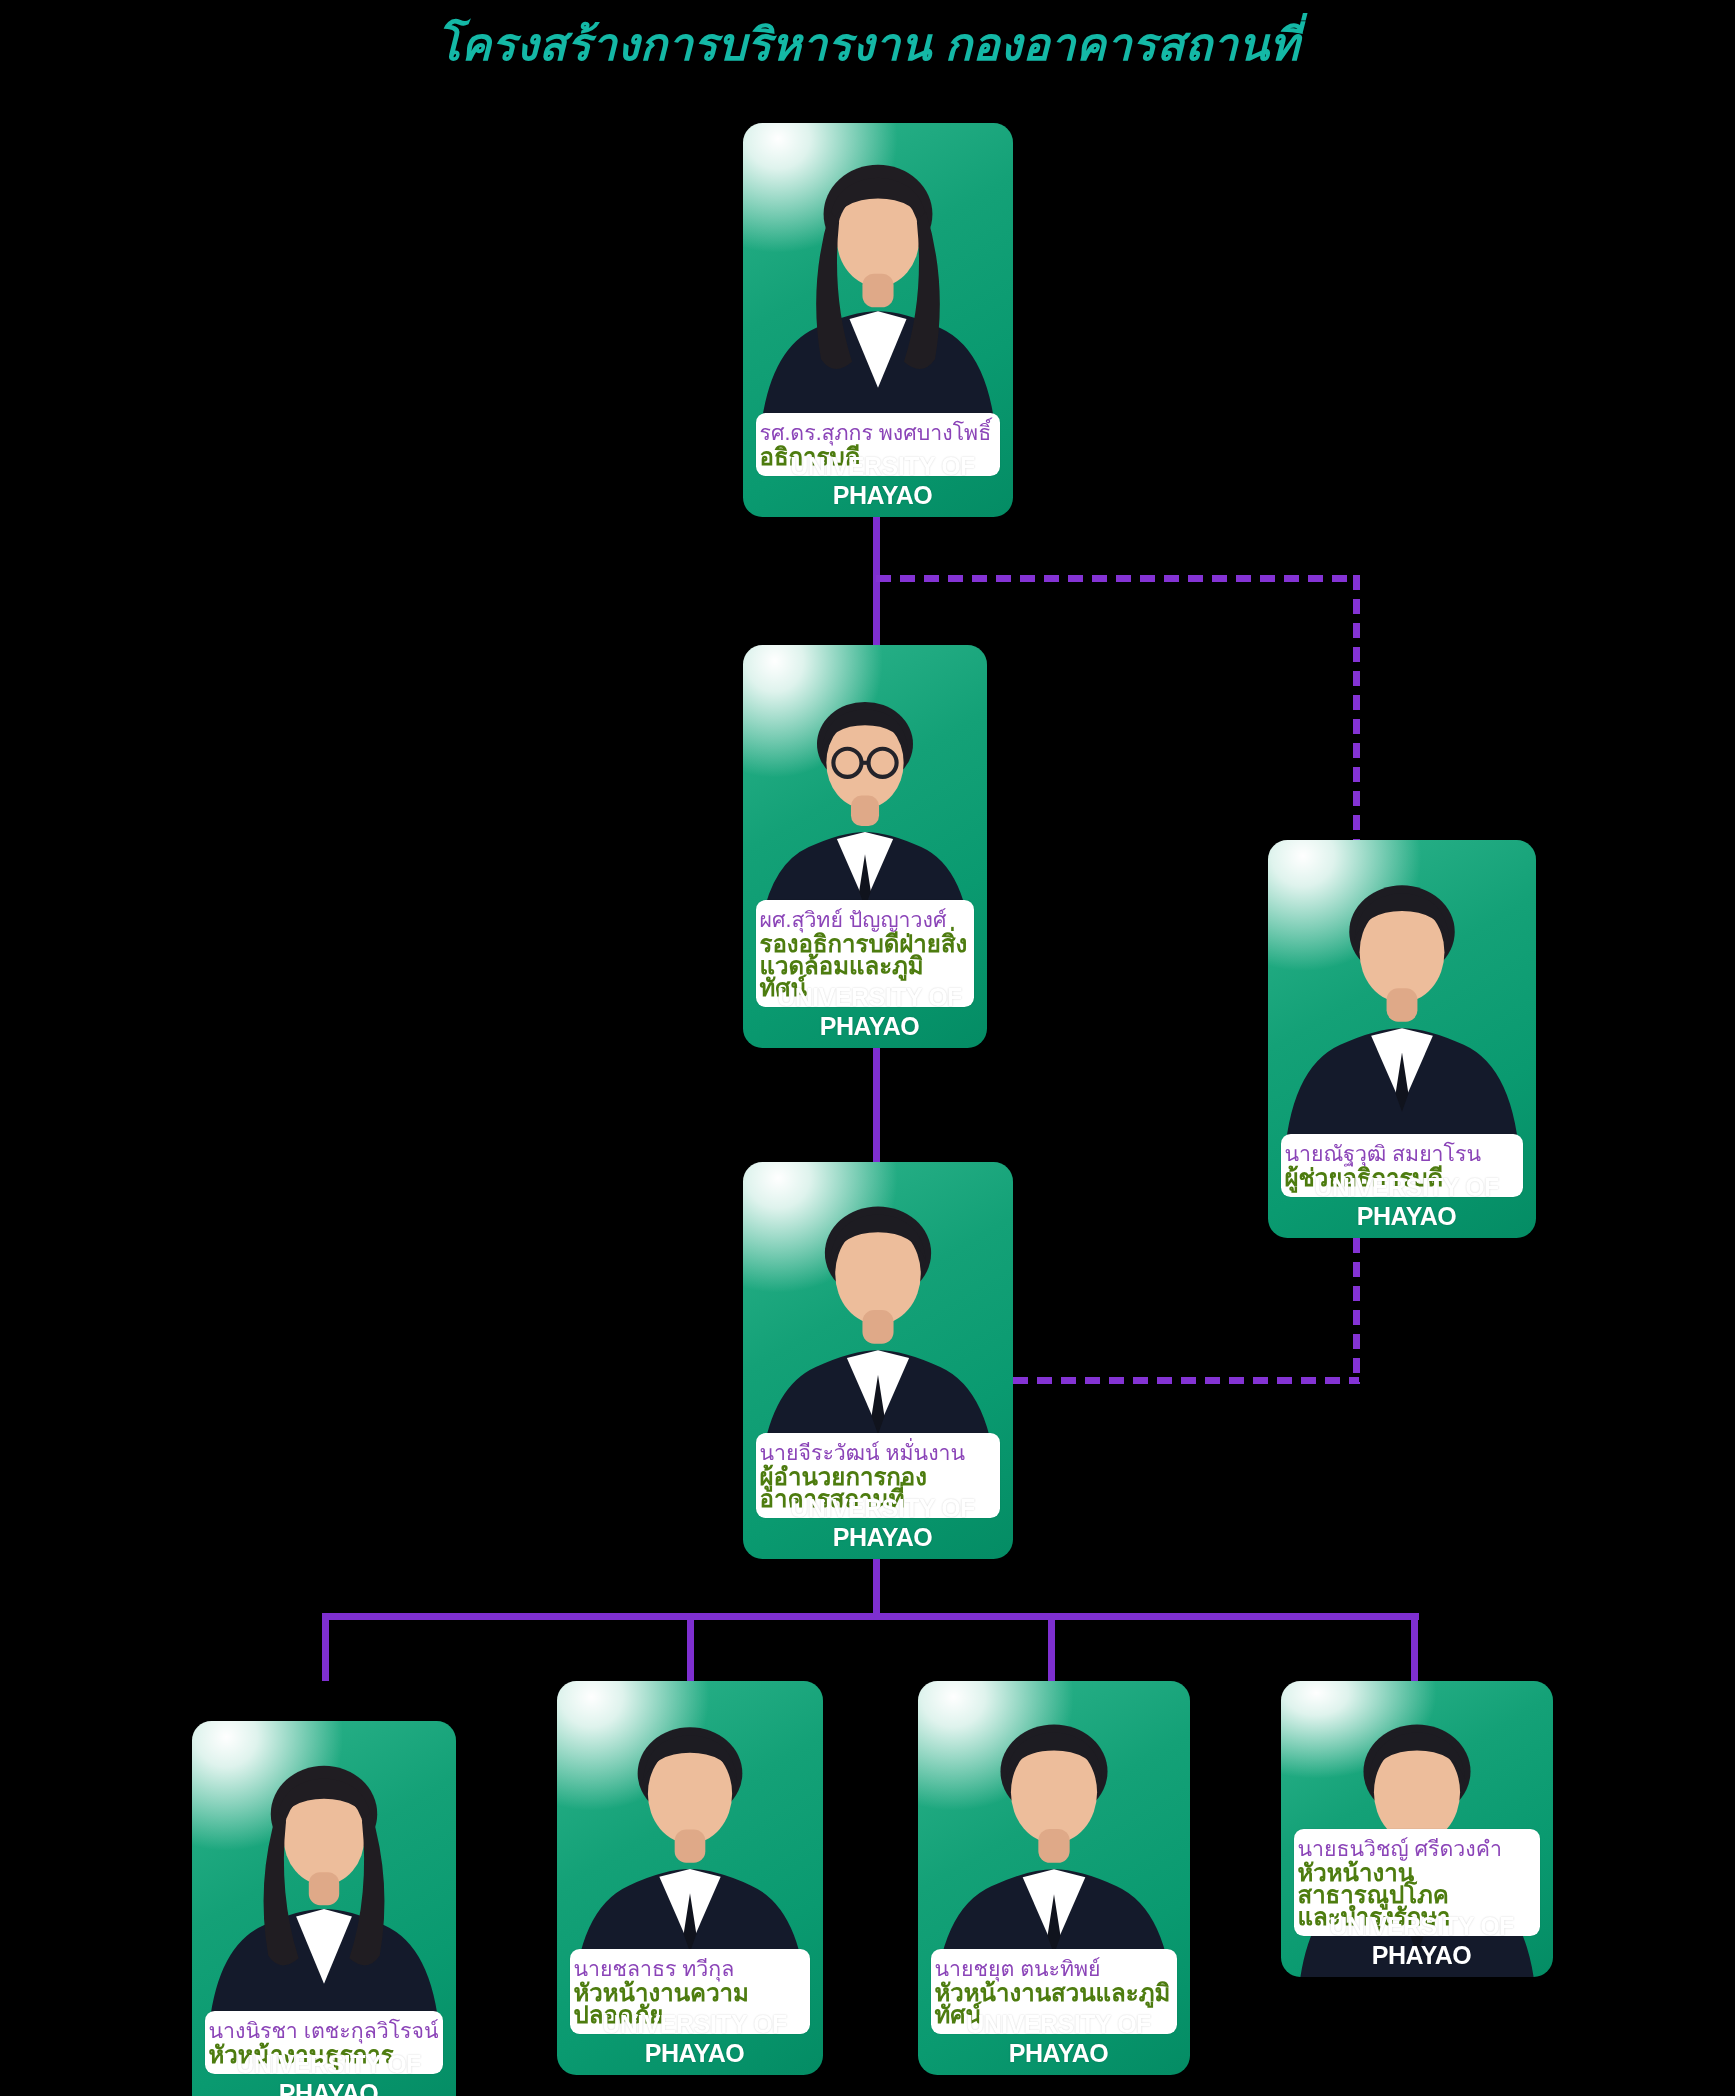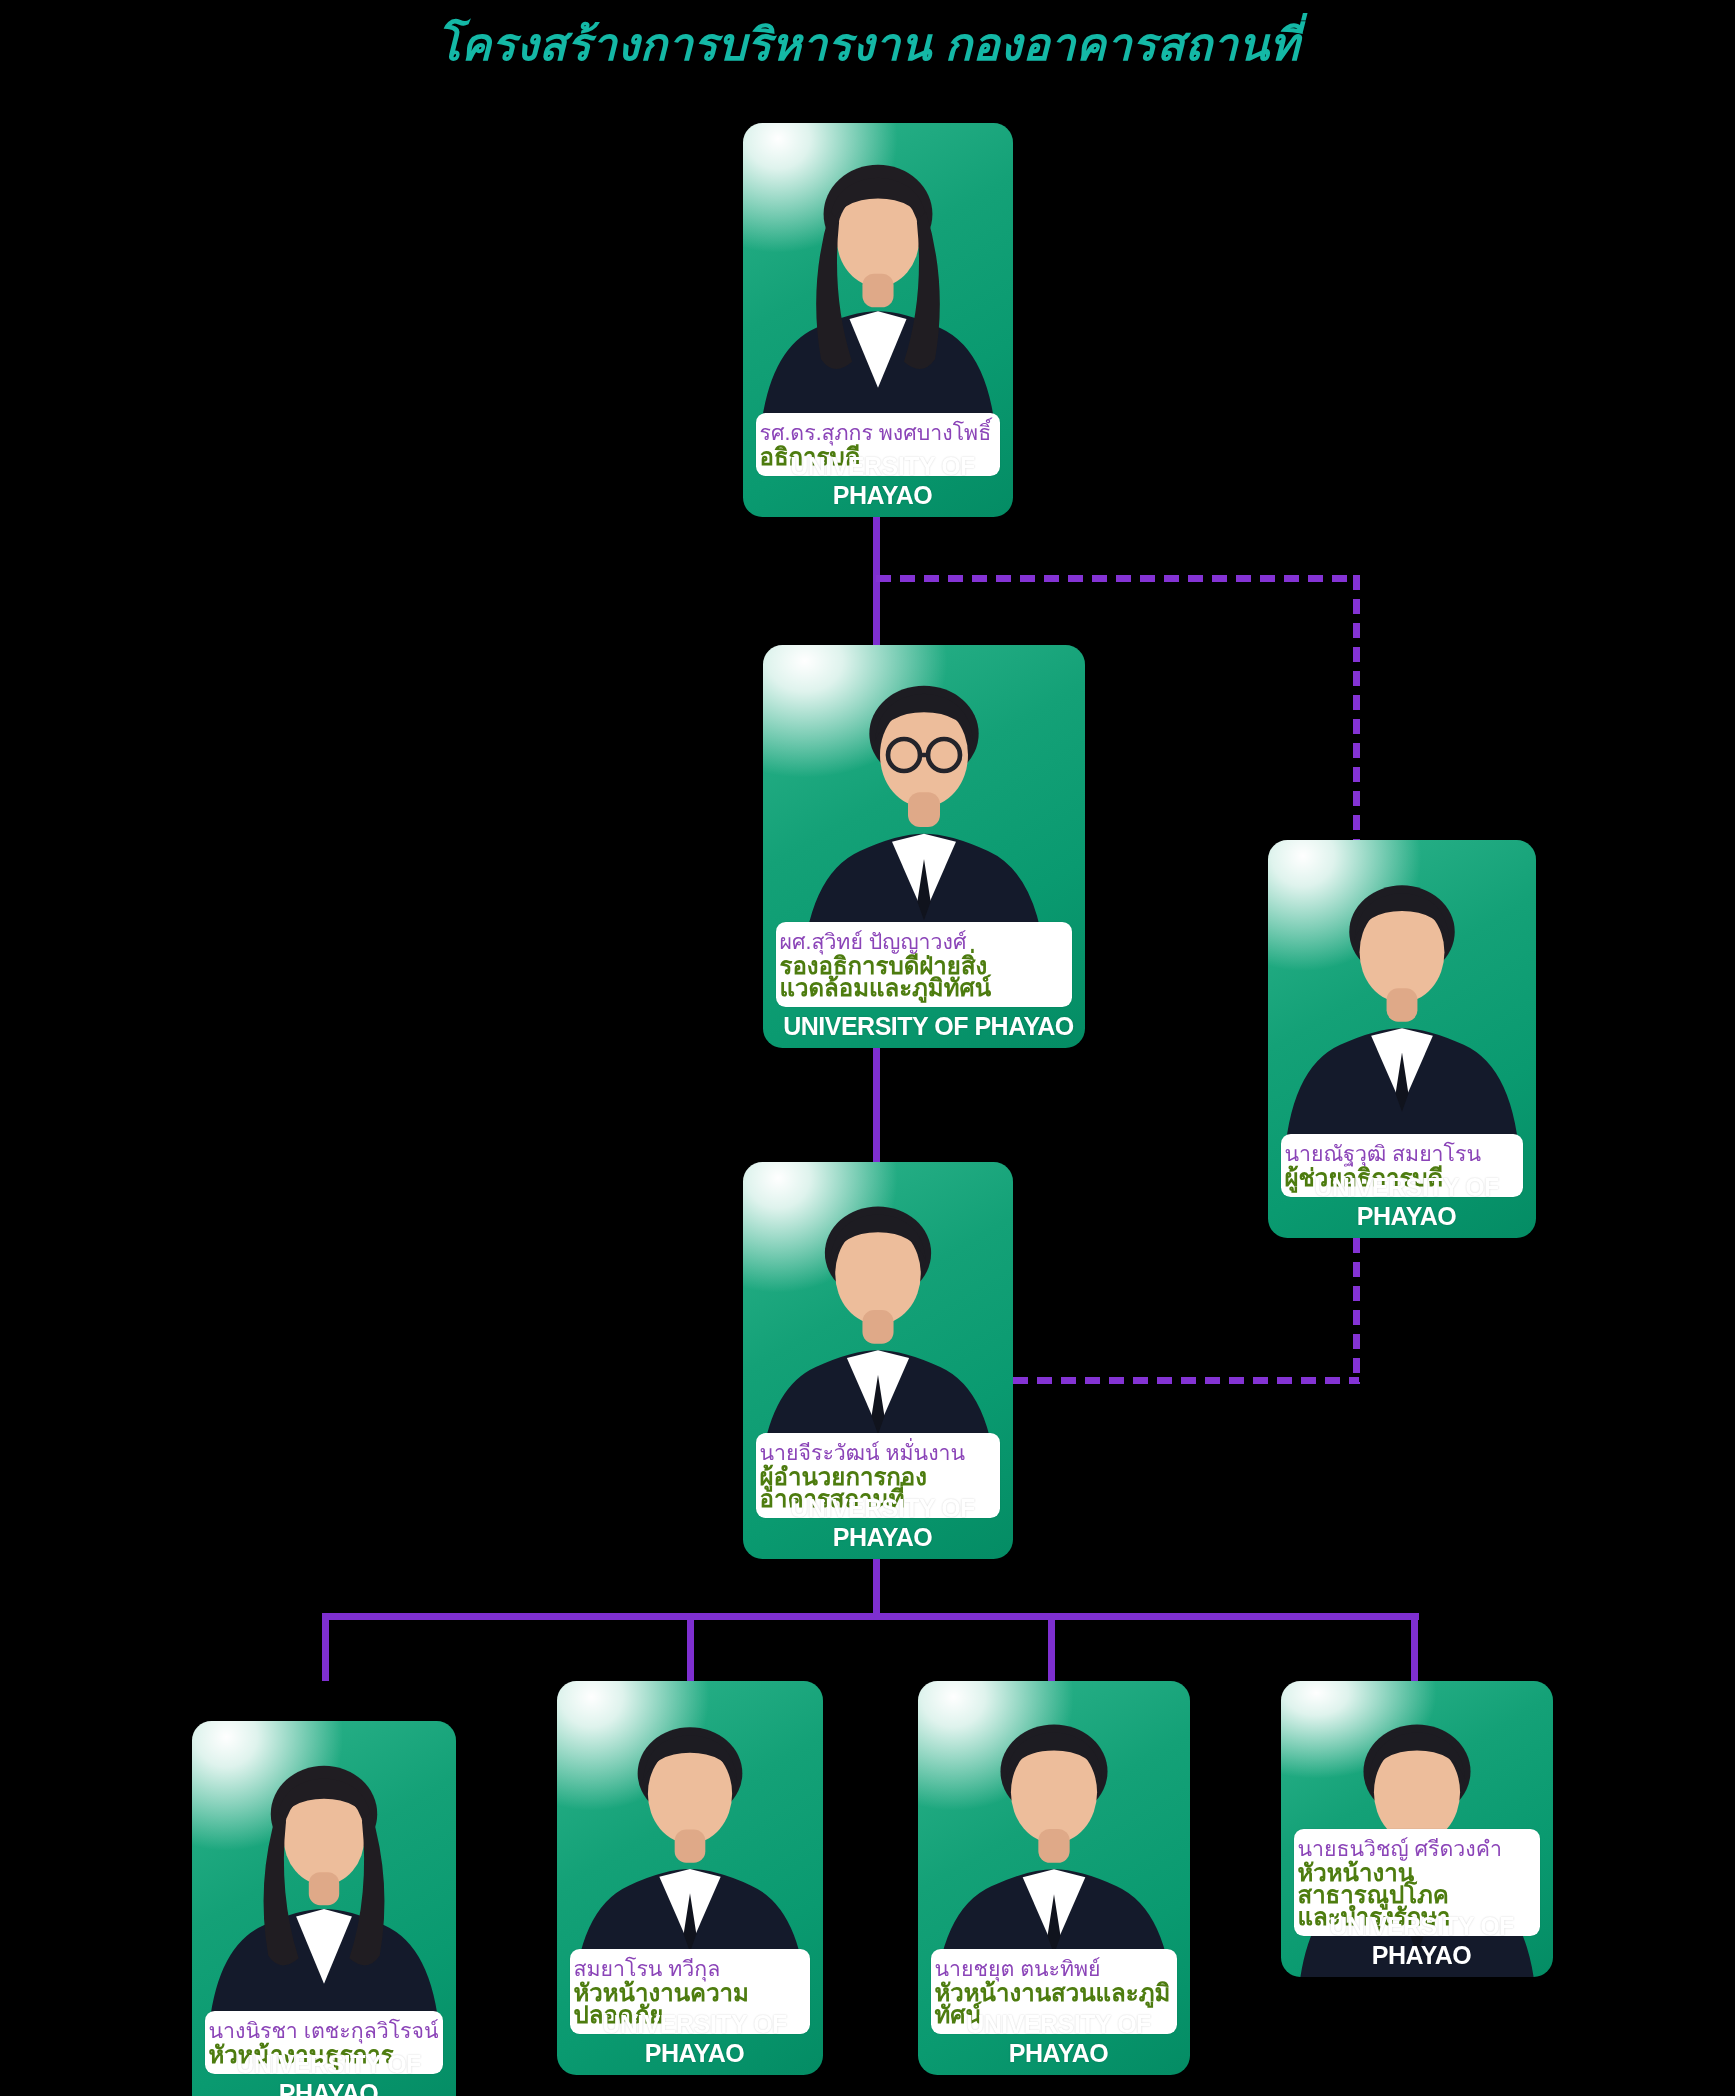--- a/index.html
+++ b/index.html
@@ -21,21 +21,21 @@
   
   .card{
     position:absolute;
     border-radius:19.4px;
     background:
       radial-gradient(130% 85% at 13% 4%, #ffffff 0%, rgba(255,255,255,.85) 9%, rgba(255,255,255,0) 34%),
       linear-gradient(150deg,#2fb58d 0%,#14a177 38%,#0a9a70 68%,#048c64 100%);
     overflow:hidden;
   }
   .c-president{left:743px;top:123px;width:270px;height:394px;}
-  .c-vice{left:763px;top:645px;width:322px;height:403px;}
+  .c-vice{left:743px;top:645px;width:244px;height:403px;}
   .c-assistant{left:1223px;top:840px;width:268px;height:398px;margin-left:45px;}
   .c-director{left:743px;top:1162px;width:270px;height:397px;}
   .c-head1{left:192px;top:1681px;width:264px;height:394px;margin-top:40px;}
   .c-head2{left:557px;top:1681px;width:266px;height:394px;}
   .c-head3{left:918px;top:1681px;width:272px;height:394px;}
   .c-head4{left:1281px;top:1681px;width:272px;height:296px;}
 
   .person{
     position:absolute;top:13.6px;left:50%;
     transform:translateX(-50%);
@@ -196,21 +196,21 @@
     <div class="position">หัวหน้างานธุรการ</div>
   </div>
   <div class="banner">UNIVERSITY OF PHAYAO</div>
 </div>
 
 <div class="card c-head2">
   <svg class="person" viewBox="0 0 200 240">
       <use href="#bust-male"></use>
     </svg>
   <div class="info">
-    <div class="name">สมยาโรน ทวีกุล</div>
+    <div class="name">นายชลาธร ทวีกุล</div>
     <div class="position">หัวหน้างานความปลอดภัย</div>
   </div>
   <div class="banner">UNIVERSITY OF PHAYAO</div>
 </div>
 
 <div class="card c-head3">
   <svg class="person" viewBox="0 0 200 240">
       <use href="#bust-male"></use>
     </svg>
   <div class="info">

